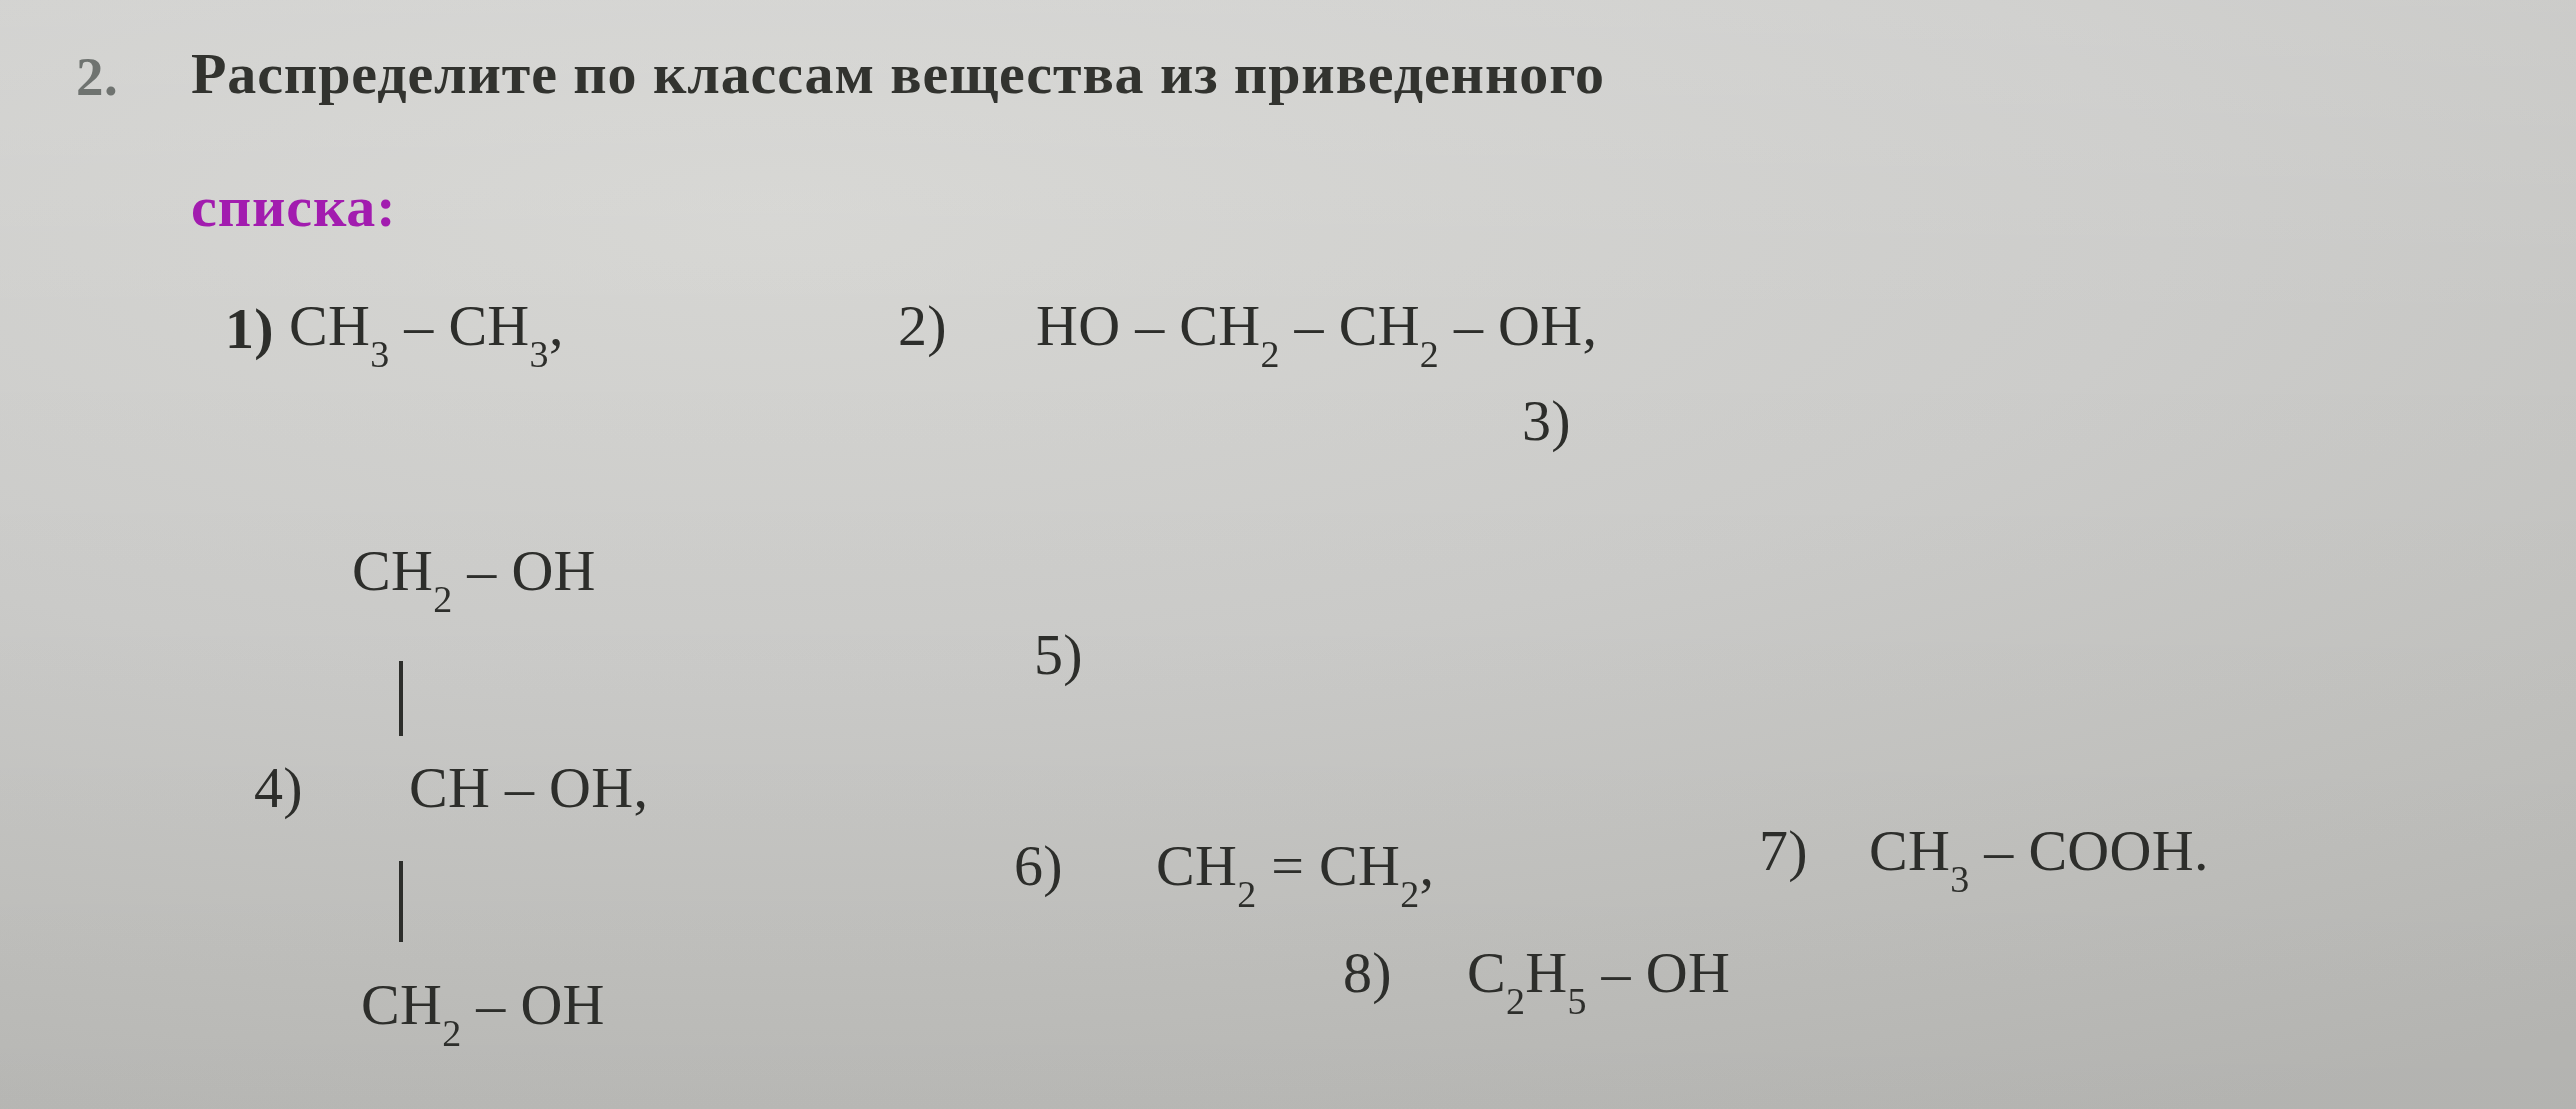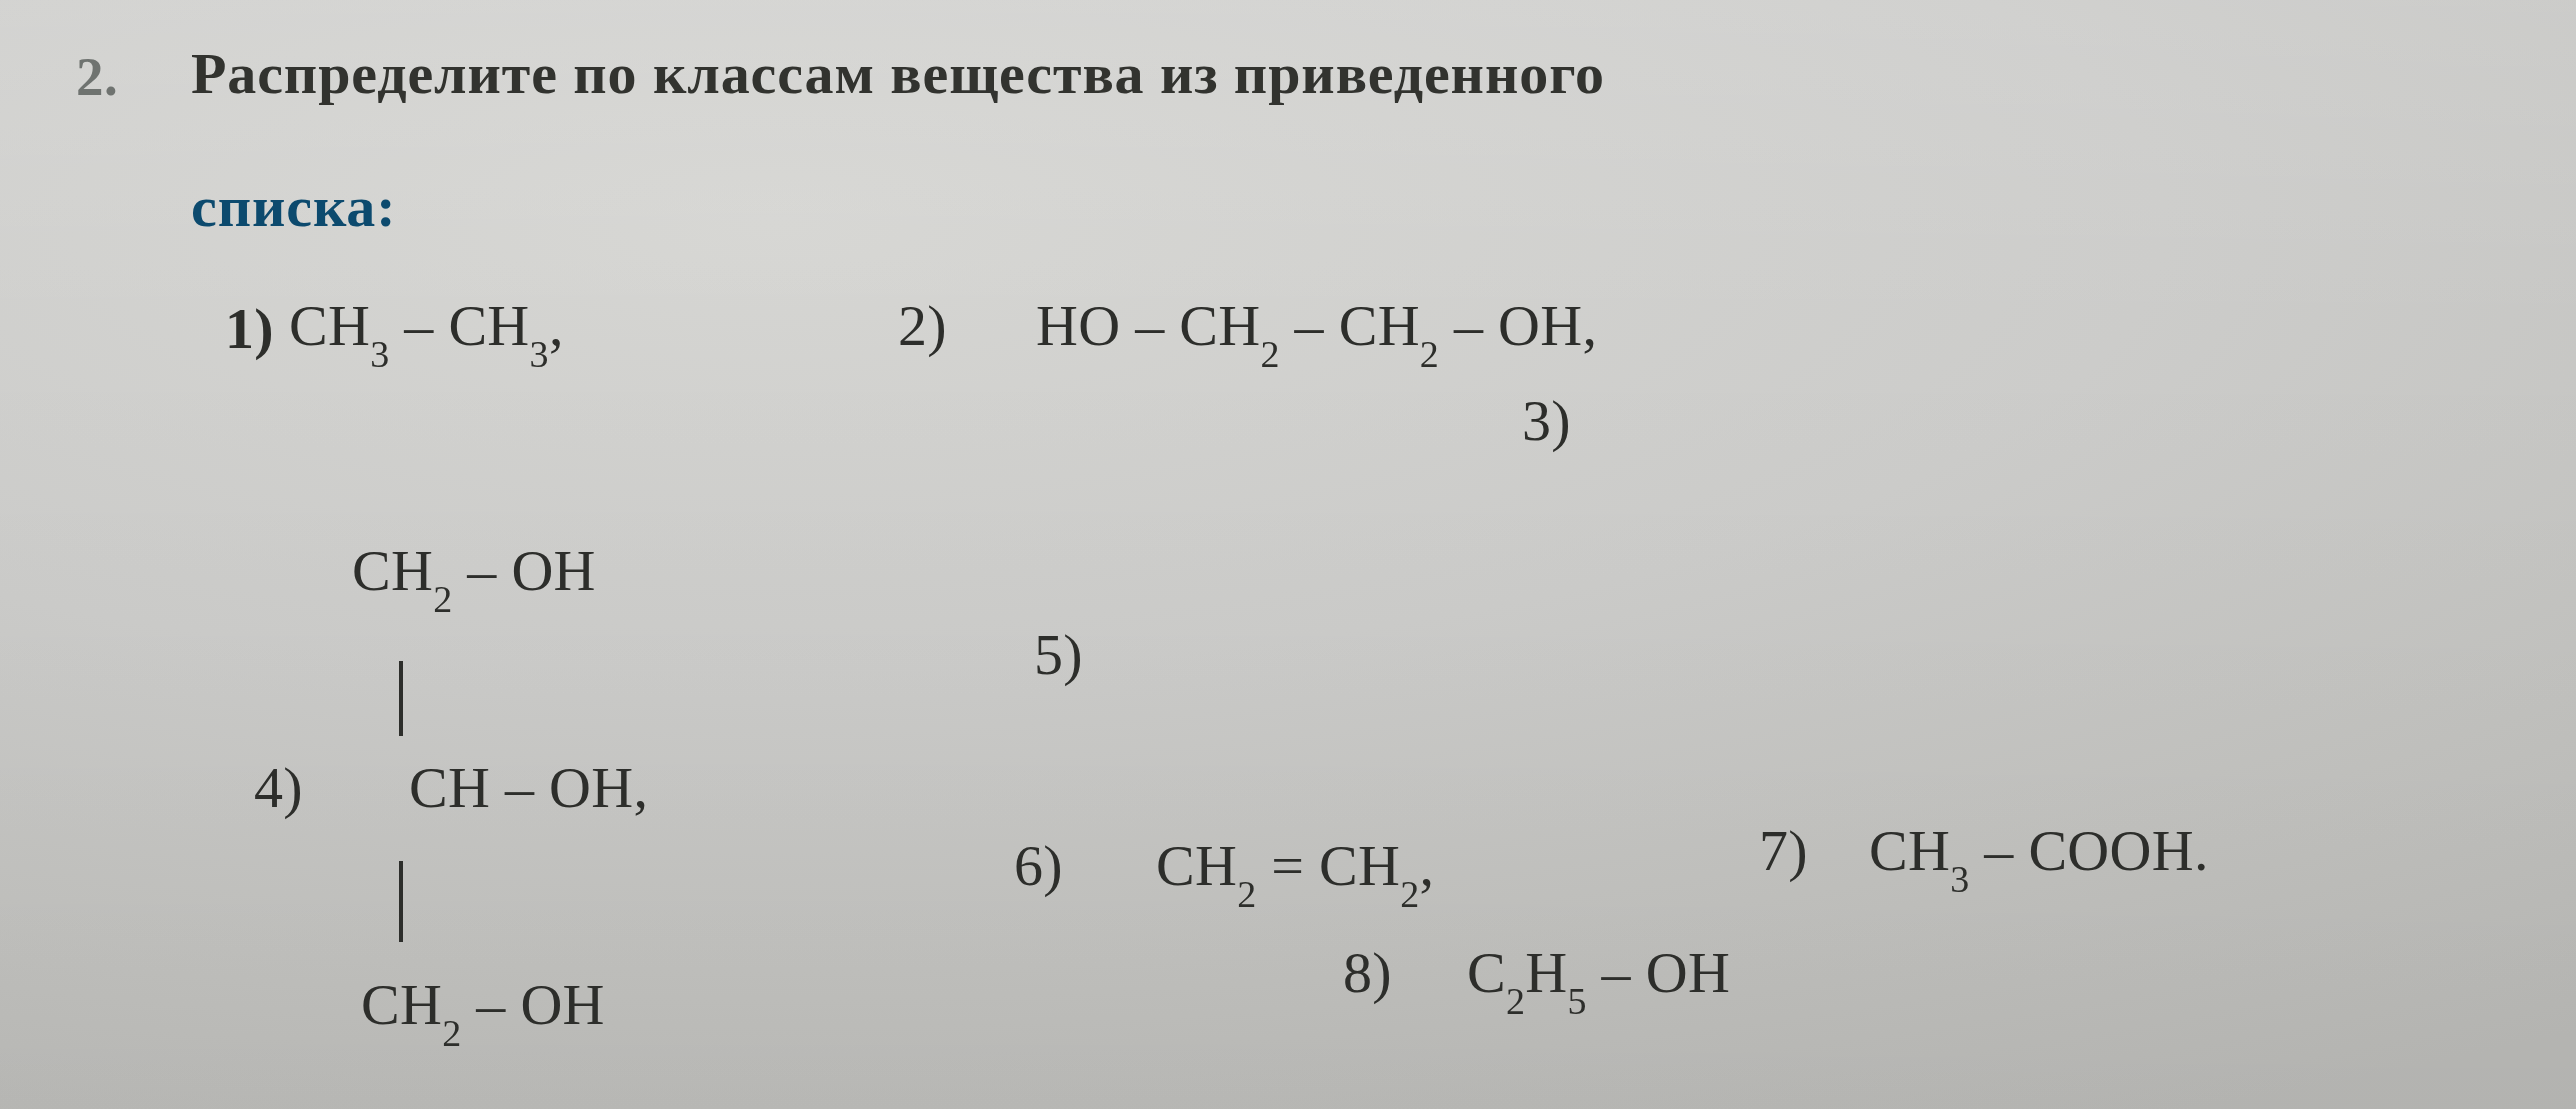--- a/index.html
+++ b/index.html
@@ -61,21 +61,21 @@
     text-align: center;
   }
   .task-title-line2 {
     position: absolute;
     left: 191px;
     top: 173px;
     font-size: 58px;
     font-weight: 700;
     letter-spacing: 0.9px;
     white-space: nowrap;
-    color: #0c4a6e;
+    color: #a21caf;
   }
 
   
   .formula {
     position: absolute;
     font-family: "Liberation Serif", serif;
     font-size: 58px;
     font-weight: 400;
     white-space: nowrap;
     color: #2d2e2b;

